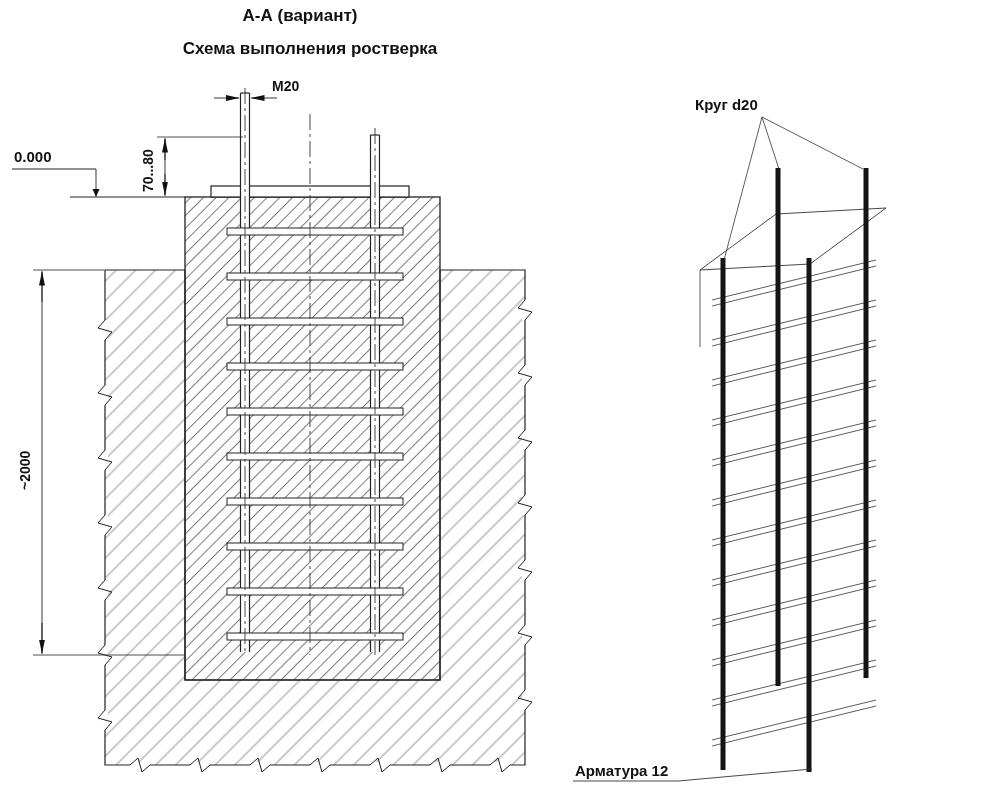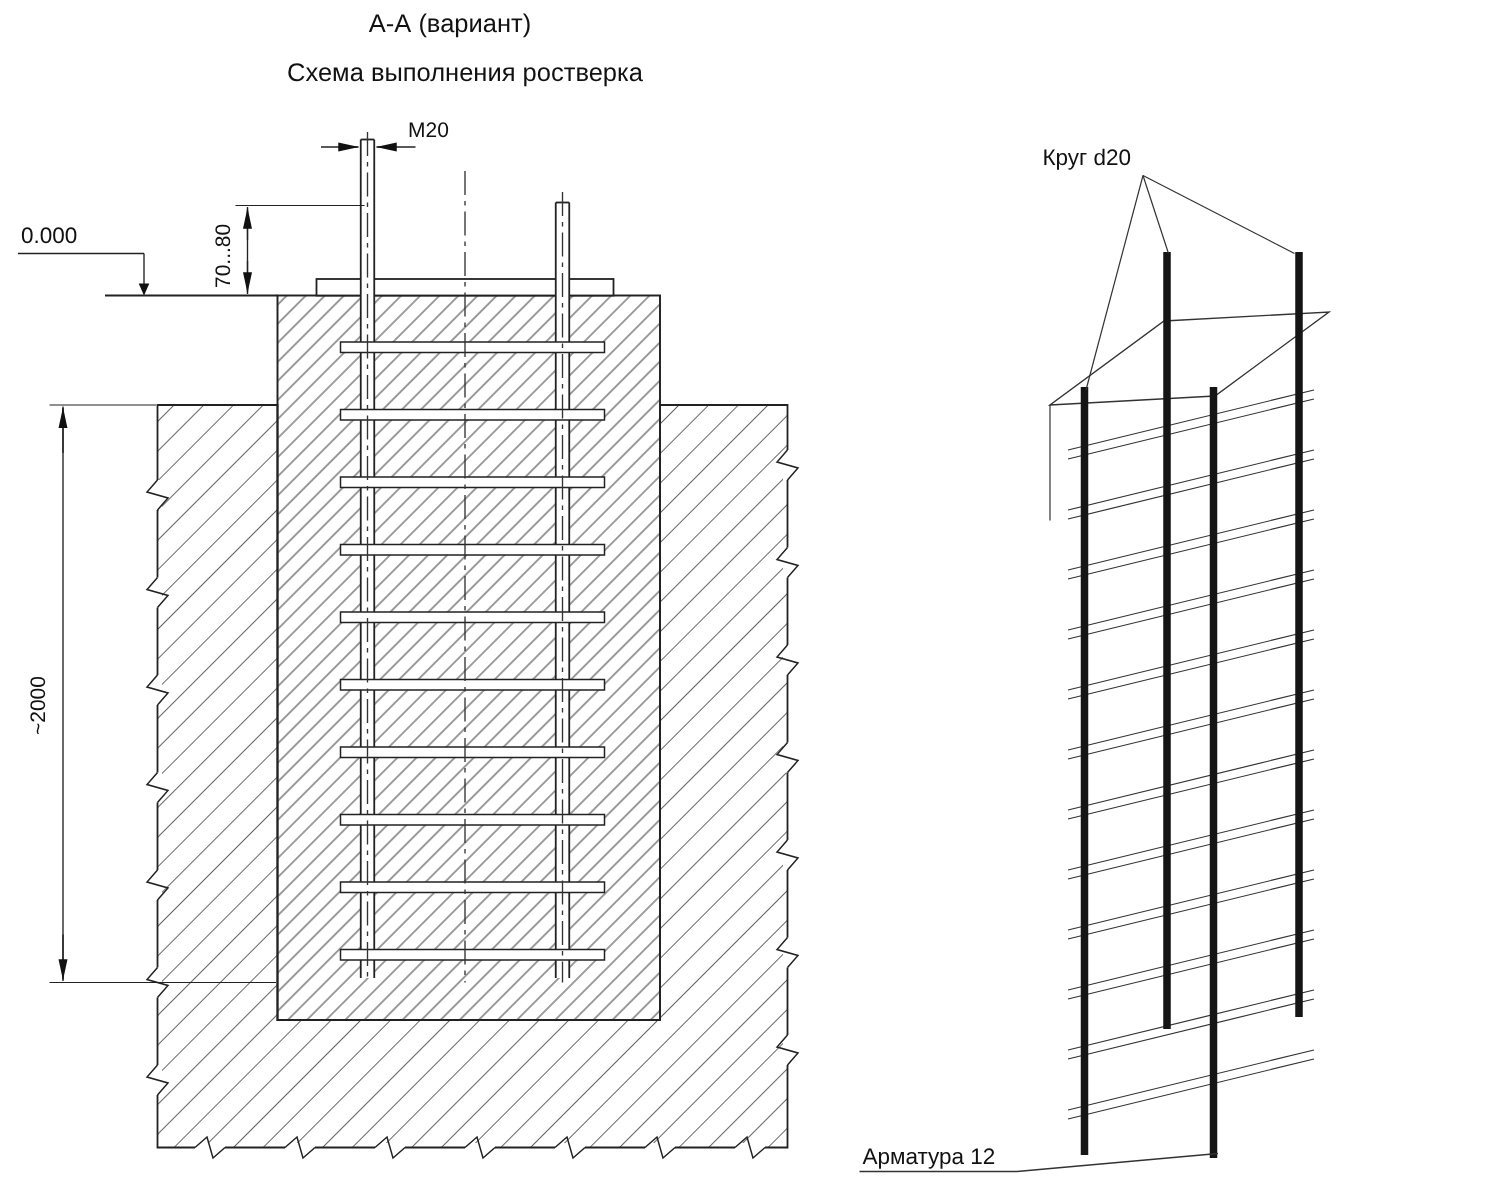--- a/index.html
+++ b/index.html
@@ -9,20 +9,21 @@
     width: 1000px;
     height: 800px;
     overflow: hidden;
     font-family: "Liberation Sans", sans-serif;
   }
   .canvas {
     position: relative;
     width: 1000px;
     height: 800px;
     background: #ffffff;
+    font-weight: bold;
   }
   svg text {
     fill: #111;
     font-family: "Liberation Sans", sans-serif;
   }
   .title-text { font-size: 17px; }
   .label-text { font-size: 15px; }
   .dim-text   { font-size: 14px; }
 </style>
 </head>

